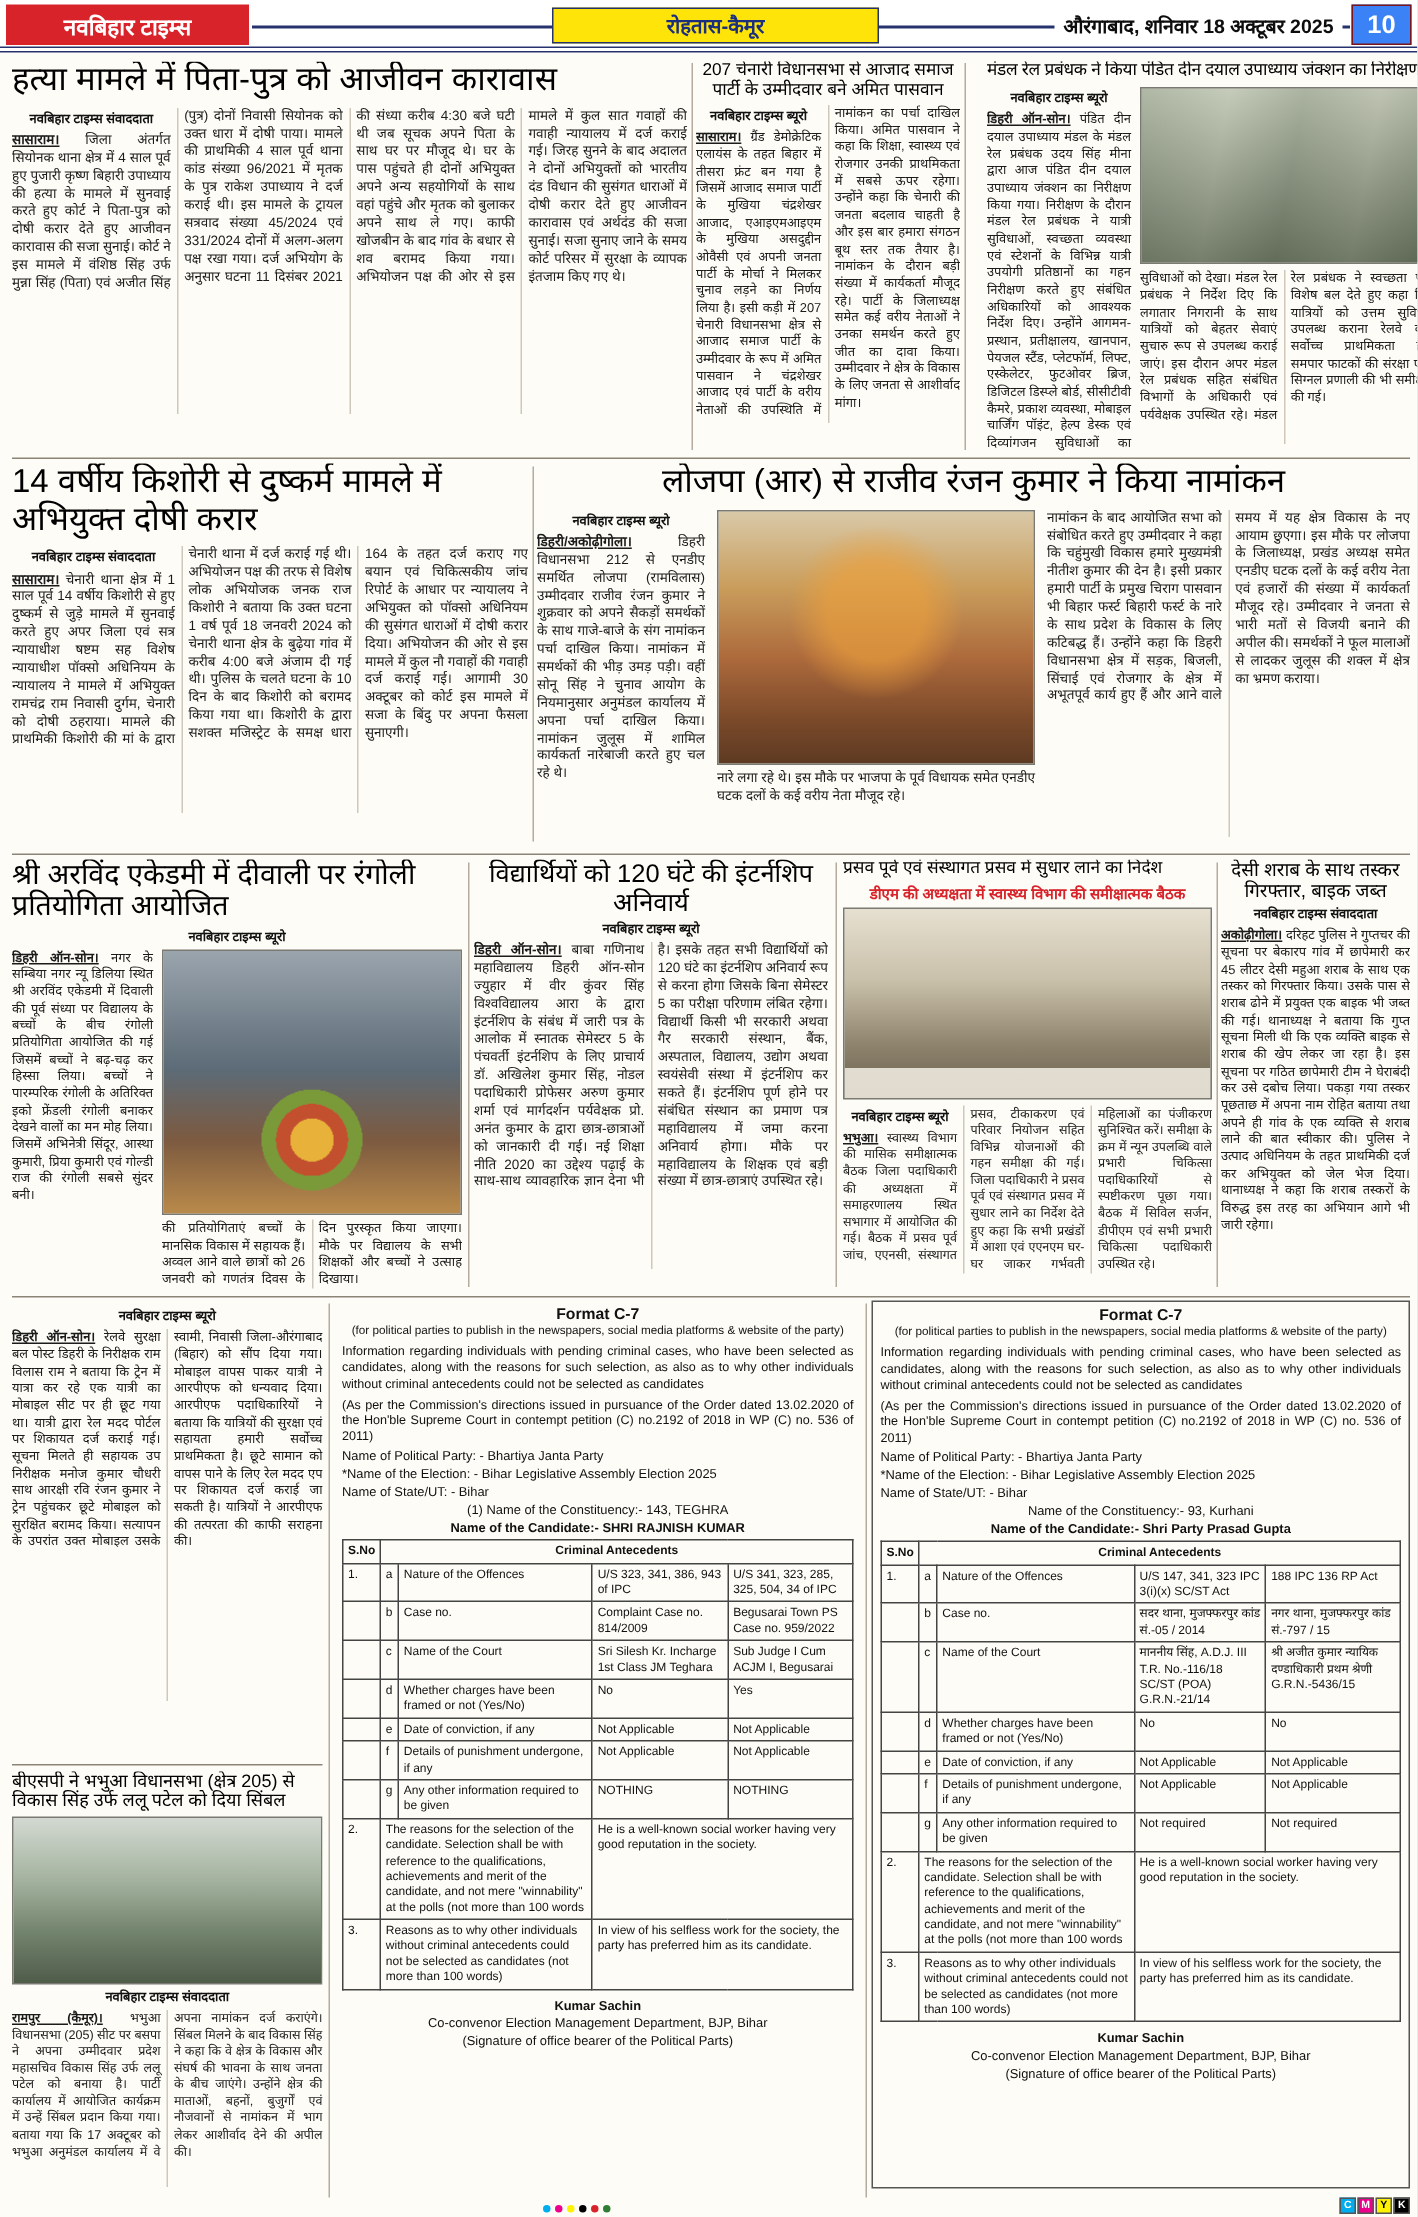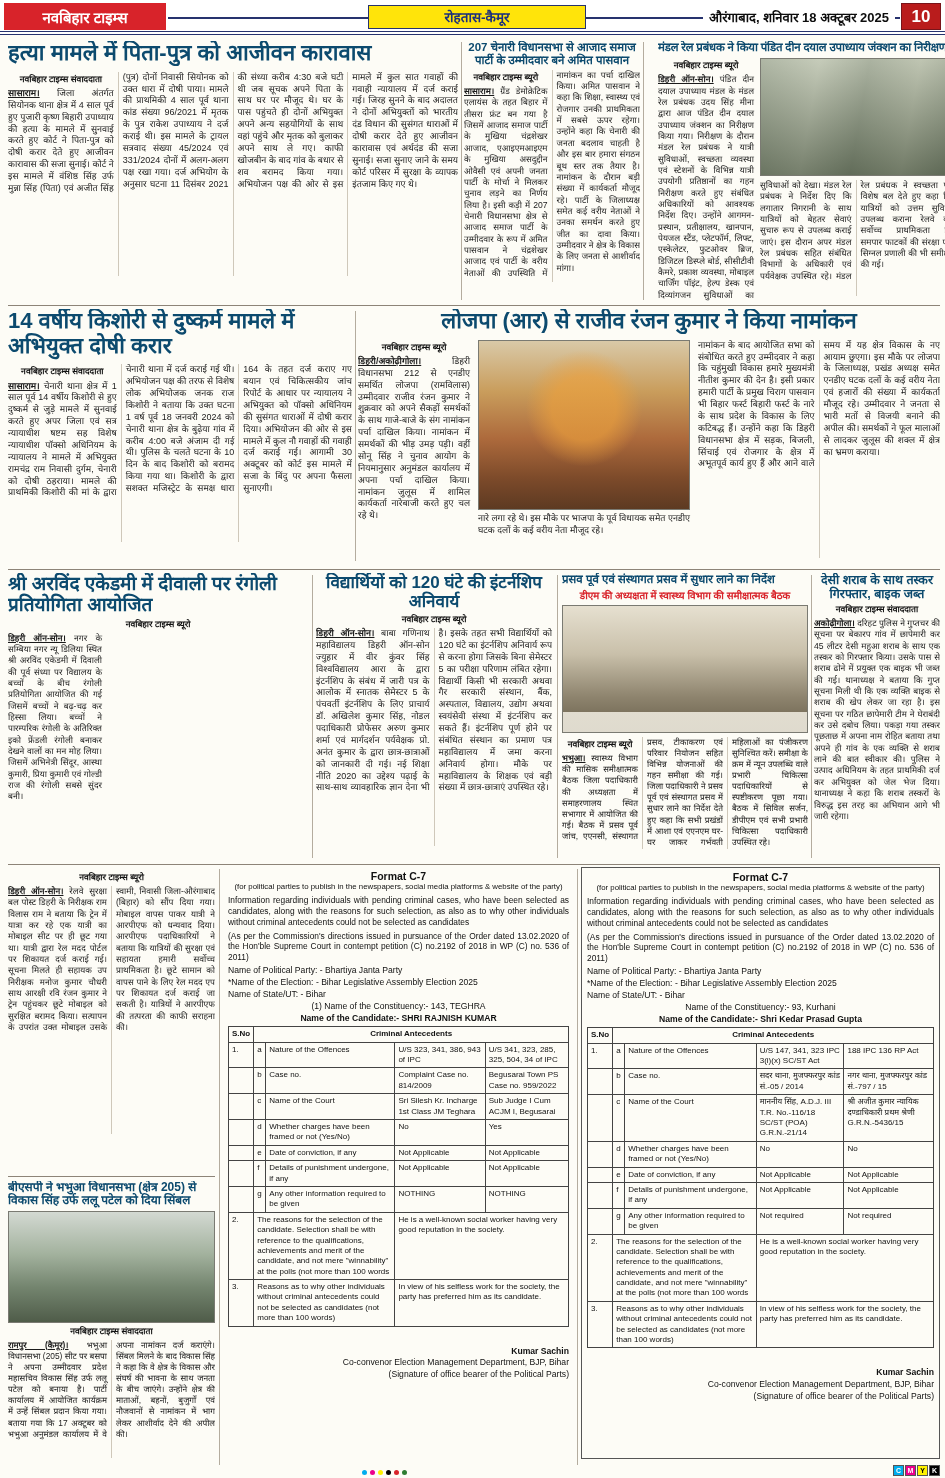--- a/index.html
+++ b/index.html
@@ -6,25 +6,25 @@
   html,body { background:#dcdcdc; }
   body { font-family:"Liberation Sans","DejaVu Sans",sans-serif; }
   .page { position:relative; width:945px; height:1478px; margin:0 auto; background:#fdfcf6; overflow:hidden; }
 
   
   .masthead { position:absolute; left:0; top:0; width:945px; height:35px; background:#fff; border-bottom:4px double #26326e; }
   .mast-line { position:absolute; left:168px; top:17px; width:732px; height:2px; background:#26326e; }
   .brand-box { position:absolute; left:4px; top:3px; width:162px; height:27px; background:#d8232a; color:#fff; font-weight:bold; font-size:15px; display:flex; align-items:center; justify-content:center; }
   .region-strip { position:absolute; left:368px; top:5px; width:218px; height:24px; background:#ffe40a; border:1px solid #26326e; color:#1b2f7d; font-weight:bold; font-size:13.5px; display:flex; align-items:center; justify-content:center; }
   .date-text { position:absolute; right:50px; top:8px; font-weight:bold; font-size:13px; color:#0d0d0d; background:#fff; padding:0 6px; }
-  .page-num { position:absolute; right:4px; top:3px; width:40px; height:27px; background:#b91c1c; border:1px solid #79141a; color:#fff; font-weight:bold; font-size:17px; display:flex; align-items:center; justify-content:center; }
+  .page-num { position:absolute; right:4px; top:3px; width:40px; height:27px; background:#3b82f6; border:1px solid #79141a; color:#fff; font-weight:bold; font-size:17px; display:flex; align-items:center; justify-content:center; }
 
   
   .article { position:absolute; overflow:hidden; }
-  .hl { font-weight:bold; color:#0c4a6e; line-height:1.12; }
+  .hl { font-weight:normal; color:#000000; line-height:1.12; }
   .hl-c { text-align:center; }
   .nowrap { white-space:nowrap; overflow:hidden; }
   .byline { display:block; text-align:center; font-weight:bold; font-size:8.6px; margin:2px 0 3px; color:#111; }
   .byline-wide { text-align:center; font-weight:bold; font-size:8.6px; margin:2px 0 3px; color:#111; }
   .dateline { font-weight:bold;text-decoration:underline; }
   .body-text { font-size:9px; line-height:1.32; text-align:justify; color:#1b1b1b; }
   .cols-2 { column-count:2; column-gap:9px; column-rule:1px solid #cfc8ba; }
   .cols-3 { column-count:3; column-gap:9px; column-rule:1px solid #cfc8ba; }
   .cols-4 { column-count:4; column-gap:9px; column-rule:1px solid #cfc8ba; }
   .photo { border:1px solid #7a7a72; }
@@ -49,21 +49,21 @@
   .c7-order { margin-top:3px; text-align:justify; font-size:8.4px; line-height:1.3; }
   .c7-line { margin-top:2px; font-size:8.6px; }
   .c7-center { text-align:center; }
   .c7-bold { font-weight:bold; }
   .c7 table { width:100%; border-collapse:collapse; margin-top:3px; }
   .c7 th, .c7 td { border:1px solid #444; padding:2px 3px; vertical-align:top; font-size:8px; line-height:1.3; }
   .c7 th { text-align:center; font-weight:bold; }
   .c7 .sno { width:18px; }
   .c7 .ltr { width:12px; }
   .c7 .lbl { width:38%; }
-  .c7-sign { margin-top:19px; text-align:right; font-size:8.6px; line-height:1.35; }
+  .c7-sign { margin-top:5px; text-align:center; font-size:8.6px; line-height:1.35; }
   .c7-sign .name { font-weight:bold; }
 
   
   .print-marks { position:absolute; right:5px; bottom:2px; display:flex; gap:1px; }
   .pm { width:11px; height:11px; font-size:7px; font-weight:bold; display:flex; align-items:center; justify-content:center; border:1px solid #555; }
   .pm-c { background:#00adee; color:#fff; }
   .pm-m { background:#ec008c; color:#fff; }
   .pm-y { background:#fff200; color:#000; }
   .pm-k { background:#000; color:#fff; }
   .reg-dots { position:absolute; left:362px; bottom:3px; display:flex; gap:3px; }
@@ -146,20 +146,26 @@
     </div>
   </section>
 
   <section class="article" style="left:8px; top:573px; width:300px; height:287px;">
     <h2 class="hl" style="font-size:19px;">श्री अरविंद एकेडमी में दीवाली पर रंगोली प्रतियोगिता आयोजित</h2>
     <div class="byline-wide">नवबिहार टाइम्स ब्यूरो</div>
     <div style="display:flex; gap:6px; height:226px;">
       <div class="body-text" style="width:94px; flex:none; font-size:8.6px;">
         <span class="dateline">डिहरी ऑन-सोन।</span>
         <span>नगर के सम्बिया नगर न्यू डिलिया स्थित श्री अरविंद एकेडमी में दिवाली की पूर्व संध्या पर विद्यालय के बच्चों के बीच रंगोली प्रतियोगिता आयोजित की गई जिसमें बच्चों ने बढ़-चढ़ कर हिस्सा लिया। बच्चों ने पारम्परिक रंगोली के अतिरिक्त इको फ्रेंडली रंगोली बनाकर देखने वालों का मन मोह लिया। जिसमें अभिनेत्री सिंदूर, आस्था कुमारी, प्रिया कुमारी एवं गोल्डी राज की रंगोली सबसे सुंदर बनी।</span>
+      </div>
+      <div style="flex:1; display:flex; flex-direction:column; gap:3px;">
+        <div class="photo ph-rangoli" style="height:182px;"></div>
+        <div class="body-text cols-2" style="flex:1; font-size:8.6px;">
+          <span>की प्रतियोगिताएं बच्चों के मानसिक विकास में सहायक हैं। अव्वल आने वाले छात्रों को 26 जनवरी को गणतंत्र दिवस के दिन पुरस्कृत किया जाएगा। मौके पर विद्यालय के सभी शिक्षकों और बच्चों ने उत्साह दिखाया।</span>
+        </div>
       </div>
     </div>
   </section>
 
   <section class="article" style="left:316px; top:573px; width:236px; height:287px;">
     <h2 class="hl hl-c" style="font-size:17px;">विद्यार्थियों को 120 घंटे की इंटर्नशिप अनिवार्य</h2>
     <div class="byline-wide">नवबिहार टाइम्स ब्यूरो</div>
     <div class="body-text cols-2" style="height:218px;">
       <span class="dateline">डिहरी ऑन-सोन।</span>
       <span>बाबा गणिनाथ महाविद्यालय डिहरी ऑन-सोन ज्युहार में वीर कुंवर सिंह विश्वविद्यालय आरा के द्वारा इंटर्नशिप के संबंध में जारी पत्र के आलोक में स्नातक सेमेस्टर 5 के पंचवर्ती इंटर्नशिप के लिए प्राचार्य डॉ. अखिलेश कुमार सिंह, नोडल पदाधिकारी प्रोफेसर अरुण कुमार शर्मा एवं मार्गदर्शन पर्यवेक्षक प्रो. अनंत कुमार के द्वारा छात्र-छात्राओं को जानकारी दी गई। नई शिक्षा नीति 2020 का उद्देश्य पढ़ाई के साथ-साथ व्यावहारिक ज्ञान देना भी है। इसके तहत सभी विद्यार्थियों को 120 घंटे का इंटर्नशिप अनिवार्य रूप से करना होगा जिसके बिना सेमेस्टर 5 का परीक्षा परिणाम लंबित रहेगा। विद्यार्थी किसी भी सरकारी अथवा गैर सरकारी संस्थान, बैंक, अस्पताल, विद्यालय, उद्योग अथवा स्वयंसेवी संस्था में इंटर्नशिप कर सकते हैं। इंटर्नशिप पूर्ण होने पर संबंधित संस्थान का प्रमाण पत्र महाविद्यालय में जमा करना अनिवार्य होगा। मौके पर महाविद्यालय के शिक्षक एवं बड़ी संख्या में छात्र-छात्राएं उपस्थित रहे।</span>
@@ -290,21 +296,21 @@
 
   <section class="c7 c7-bordered" style="left:581px; top:867px; width:359px; height:592px;">
     <div class="c7-title">Format C-7</div>
     <div class="c7-sub">(for political parties to publish in the newspapers, social media platforms &amp; website of the party)</div>
     <div class="c7-info">Information regarding individuals with pending criminal cases, who have been selected as candidates, along with the reasons for such selection, as also as to why other individuals without criminal antecedents could not be selected as candidates</div>
     <div class="c7-order">(As per the Commission's directions issued in pursuance of the Order dated 13.02.2020 of the Hon'ble Supreme Court in contempt petition (C) no.2192 of 2018 in WP (C) no. 536 of 2011)</div>
     <div class="c7-line">Name of Political Party: - Bhartiya Janta Party</div>
     <div class="c7-line">*Name of the Election: - Bihar Legislative Assembly Election 2025</div>
     <div class="c7-line">Name of State/UT: - Bihar</div>
     <div class="c7-line c7-center">Name of the Constituency:- 93, Kurhani</div>
-    <div class="c7-line c7-center c7-bold">Name of the Candidate:- Shri Kedar Prasad Gupta</div>
+    <div class="c7-line c7-center c7-bold">Name of the Candidate:- Shri Party Prasad Gupta</div>
     <table>
       <tbody>
           <tr>
         <th class="sno">S.No</th>
         <th colspan="4">Criminal Antecedents</th>
       </tr>
       <tr>
         <td class="sno">1.</td>
         <td class="ltr">a</td>
         <td class="lbl">Nature of the Offences</td>

